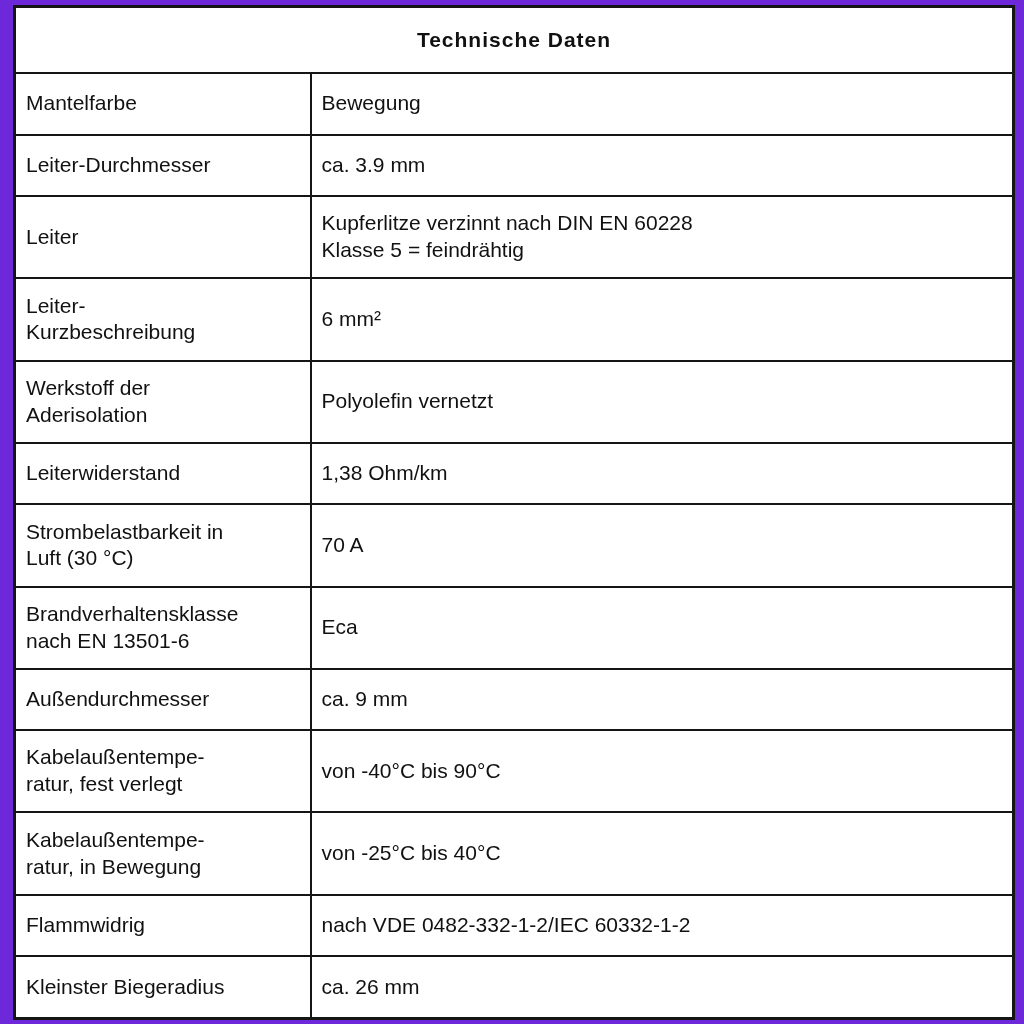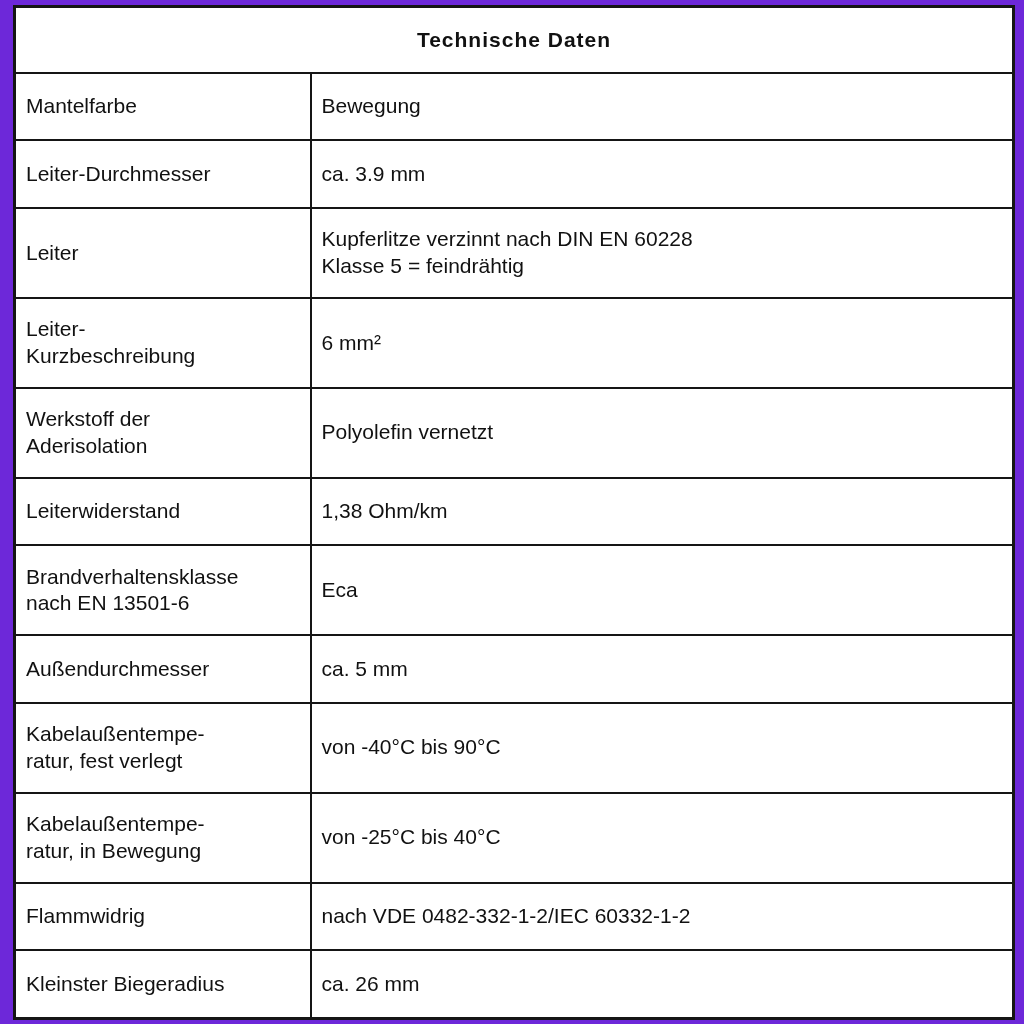--- a/index.html
+++ b/index.html
@@ -95,30 +95,35 @@
     <td class="label-cell">Werkstoff der
 Aderisolation</td>
     <td class="value-cell">Polyolefin vernetzt</td>
   </tr>
 
   <tr class="row-single">
     <td class="label-cell">Leiterwiderstand</td>
     <td class="value-cell">1,38 Ohm/km</td>
   </tr>
 
+  <tr class="row-double">
+    <td class="label-cell">Strombelastbarkeit in
+Luft (30 °C)</td>
+    <td class="value-cell">70 A</td>
+  </tr>
 
   <tr class="row-double">
     <td class="label-cell">Brandverhaltensklasse
 nach EN 13501-6</td>
     <td class="value-cell">Eca</td>
   </tr>
 
   <tr class="row-single">
     <td class="label-cell">Außendurchmesser</td>
-    <td class="value-cell">ca. 5 mm</td>
+    <td class="value-cell">ca. 9 mm</td>
   </tr>
 
   <tr class="row-double">
     <td class="label-cell">Kabelaußentempe-
 ratur, fest verlegt</td>
     <td class="value-cell">von -40°C bis 90°C</td>
   </tr>
 
   <tr class="row-double">
     <td class="label-cell">Kabelaußentempe-

